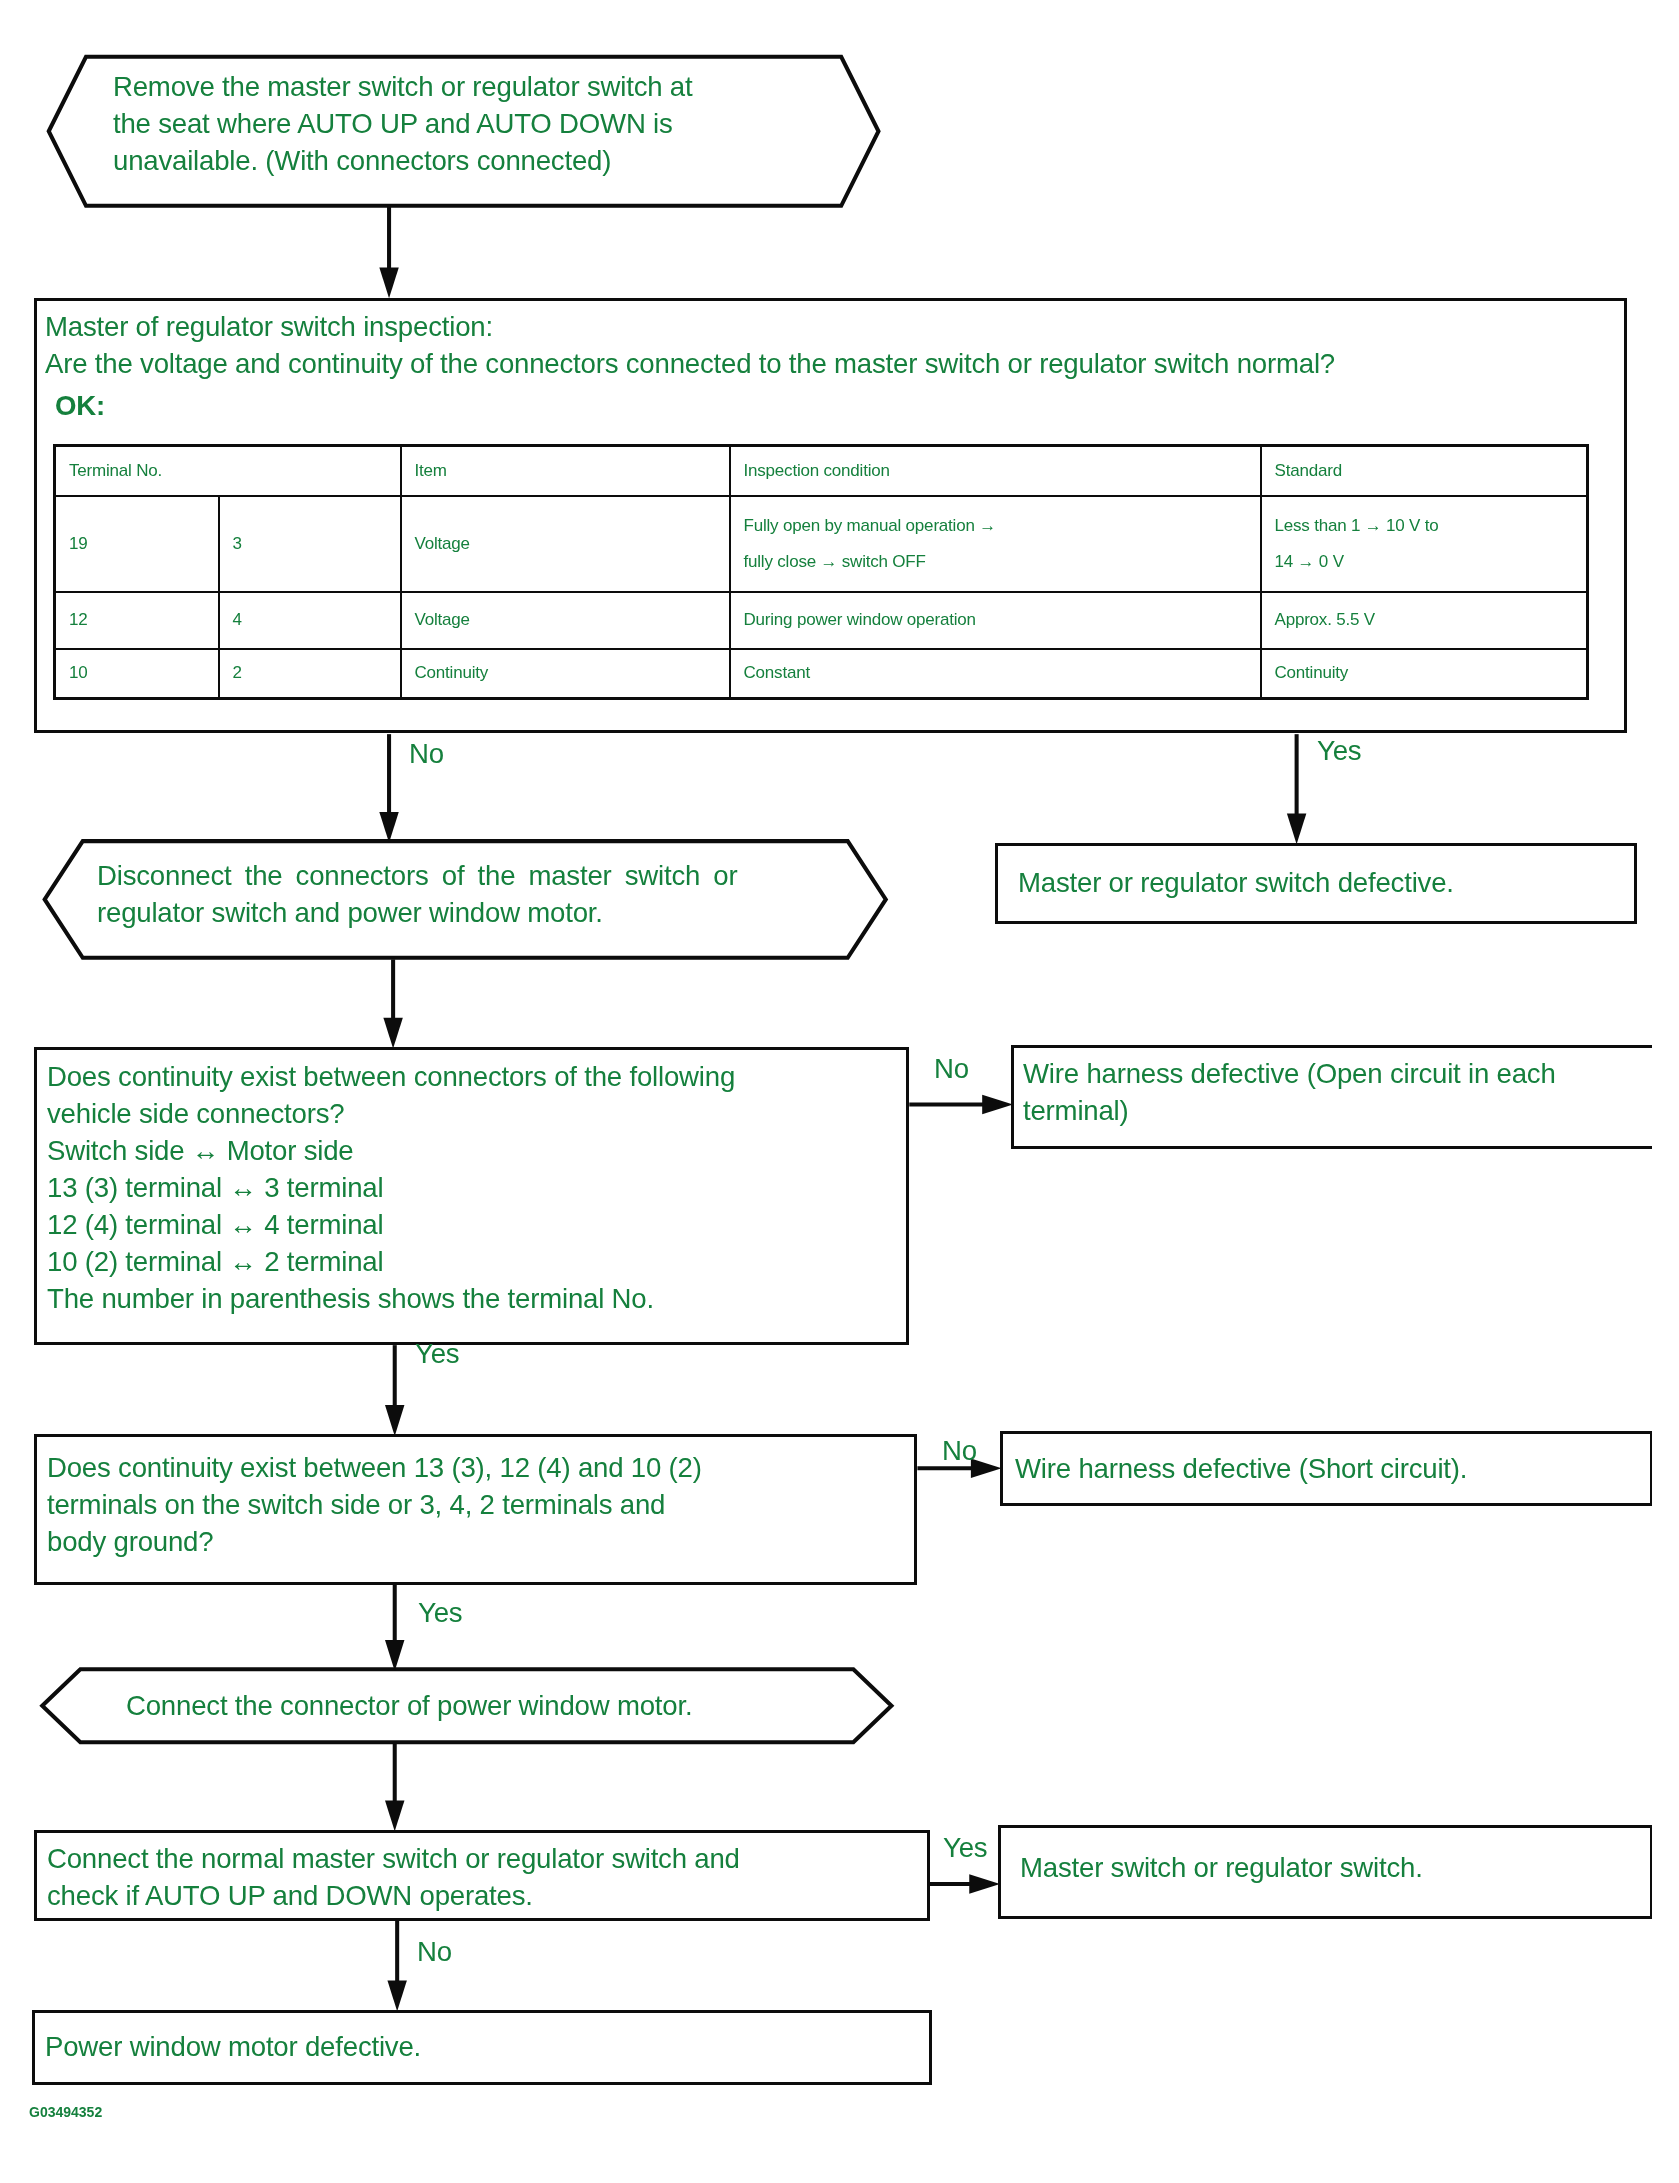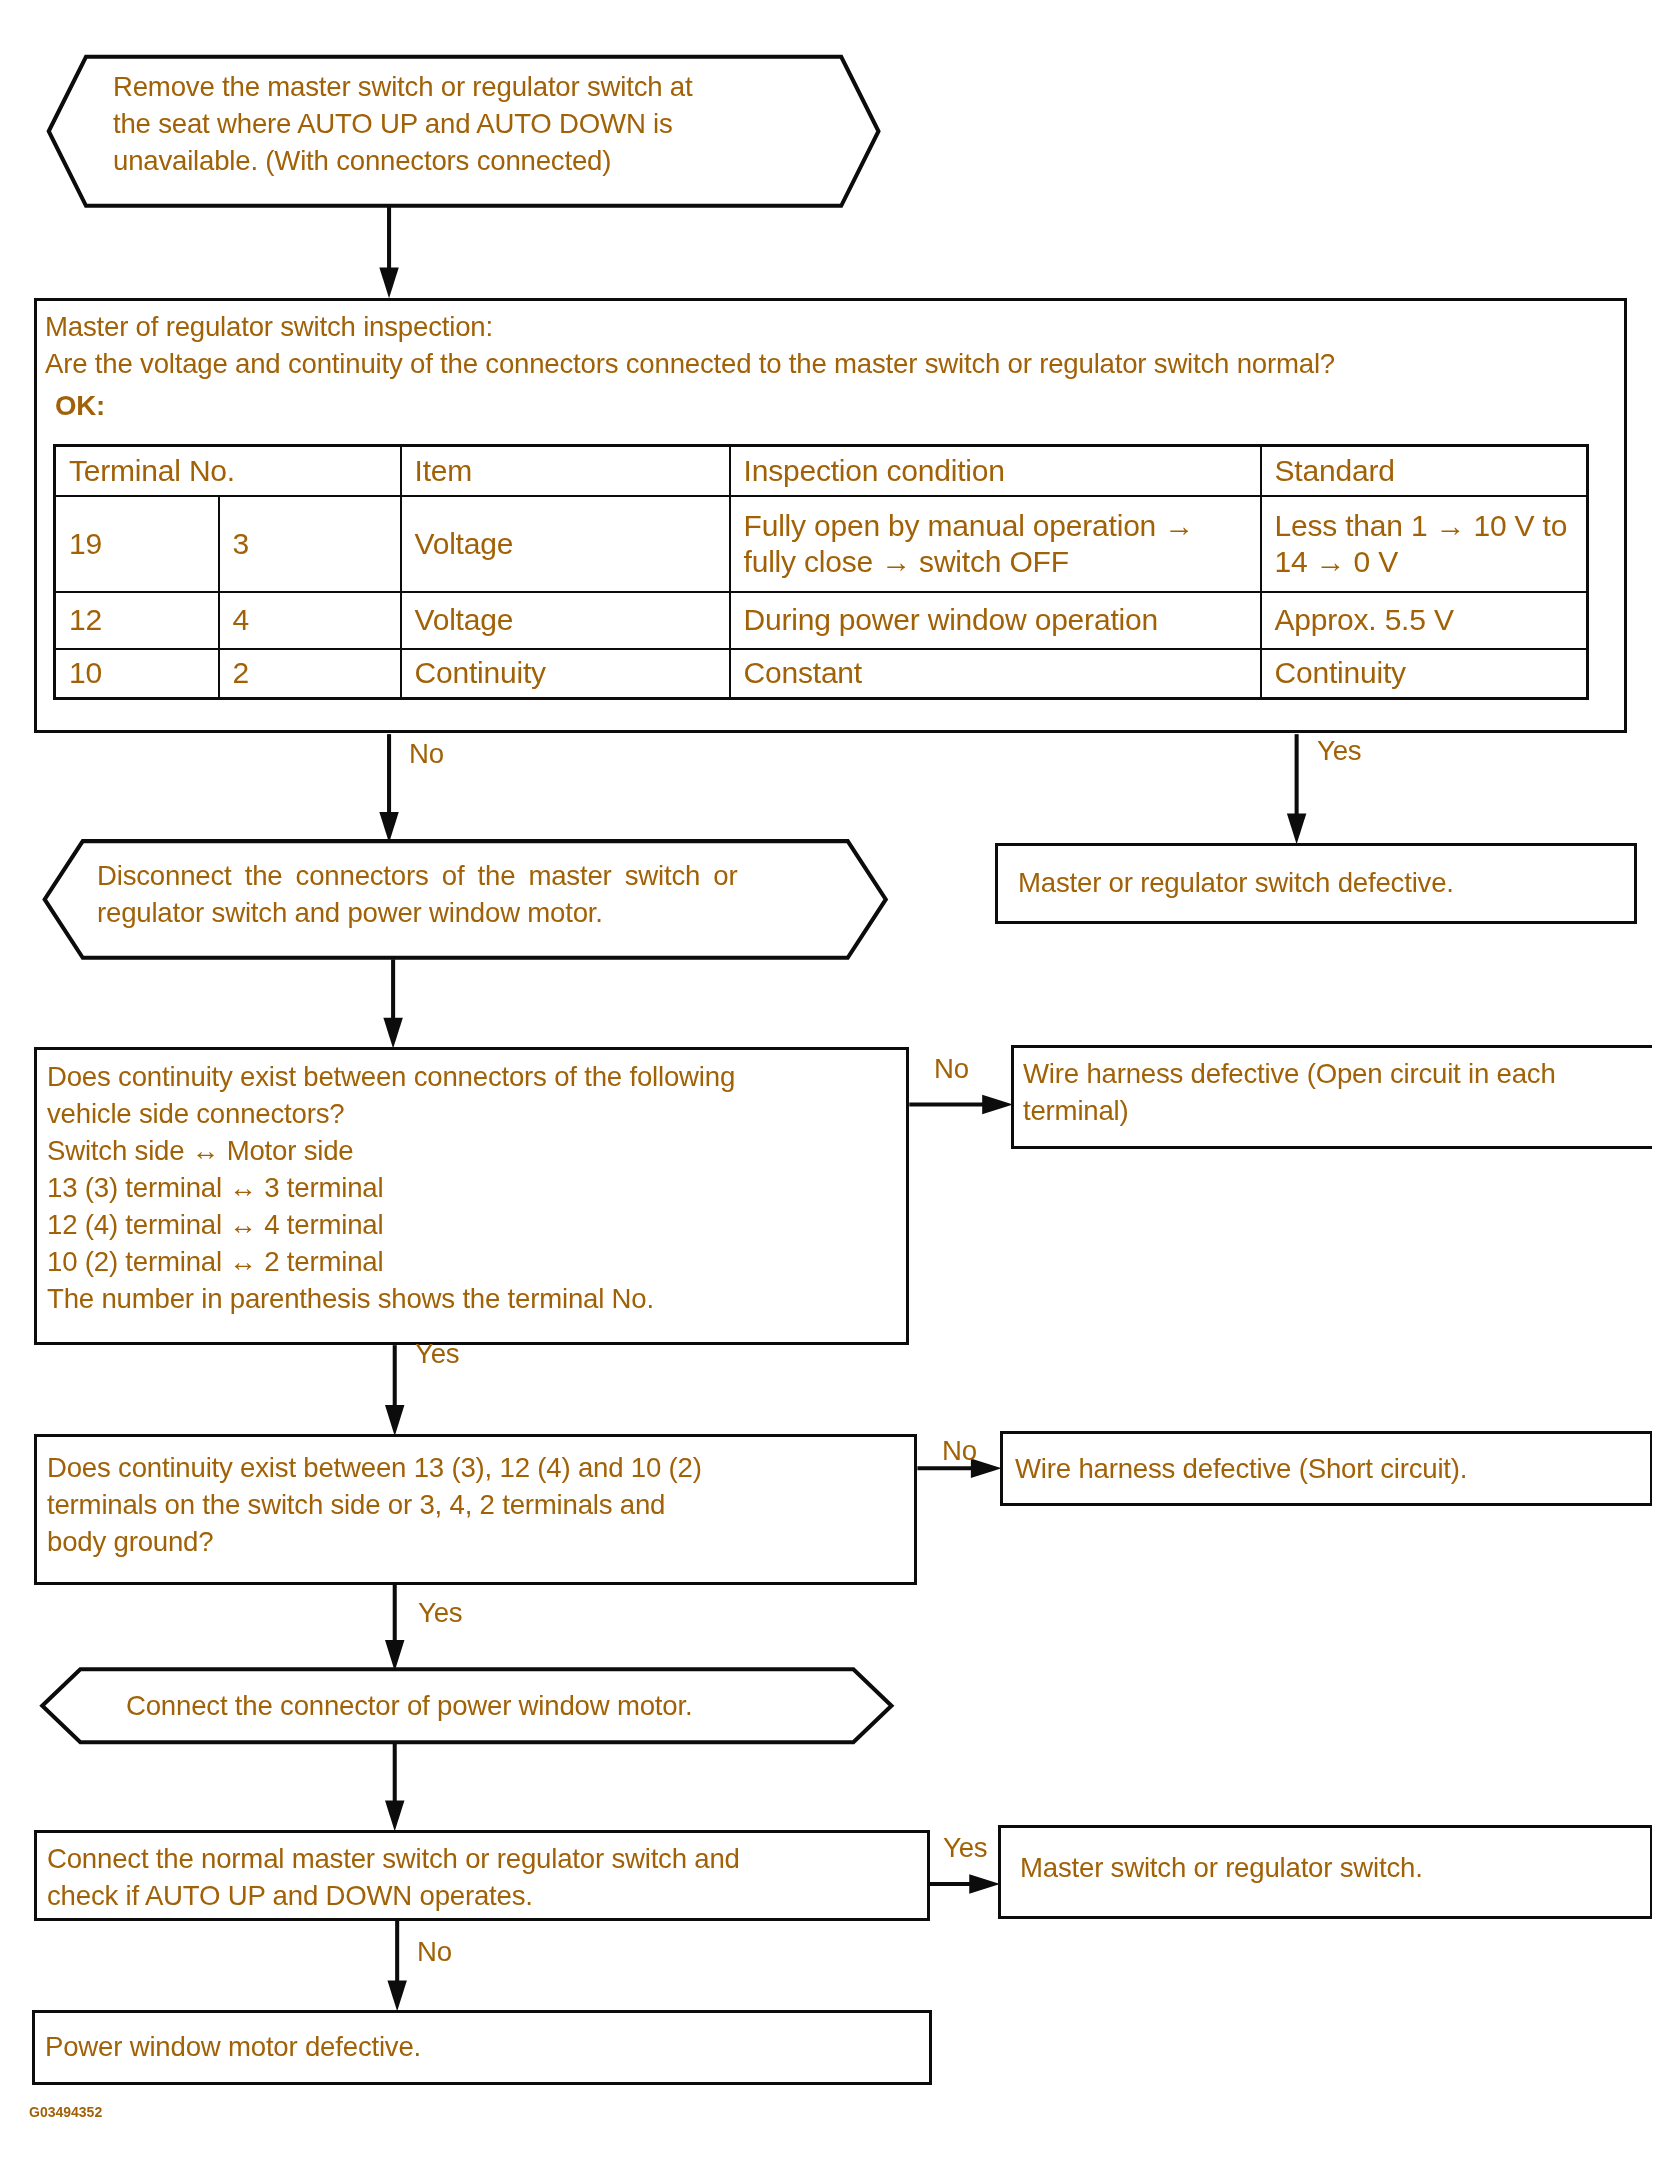--- a/index.html
+++ b/index.html
@@ -1,42 +1,42 @@
 <!DOCTYPE html>
 <html style="font-size:13px"><head>
 <meta charset="utf-8">
 <style>
   html,body{margin:0;padding:0;background:#ffffff;}
   .page{
     position:relative;
     width:1652px;height:2183px;
     background:#ffffff;
     font-family:"Liberation Sans","DejaVu Sans",sans-serif;
-    color:#a16207;
+    color:#15803d;
     letter-spacing:-0.2px;
     overflow:hidden;
   }
   svg.overlay{position:absolute;left:0;top:0;}
   .abs{position:absolute;}
   .box{
     position:absolute;
     border:3.2px solid #0c0c0c;
     background:#ffffff;
     box-sizing:border-box;
   }
   .txt{font-size:27.6px;line-height:37px;white-space:nowrap;}
   .lbl{font-size:27.6px;line-height:29px;white-space:nowrap;}
   .bold{font-weight:bold;}
   .wsp{word-spacing:5.7px;}
   table.spec{
     position:absolute;
     border-collapse:collapse;
     table-layout:fixed;
     background:#fff;
-    font-size:30px;
+    font-size:17px;
     line-height:36px;
   }
   table.spec th, table.spec td{
     border:2.4px solid #0c0c0c;
     font-weight:normal;
     text-align:left;
     vertical-align:middle;
     padding:3.2px 9.7px 3.2px 13px;
     overflow:hidden;
   }

